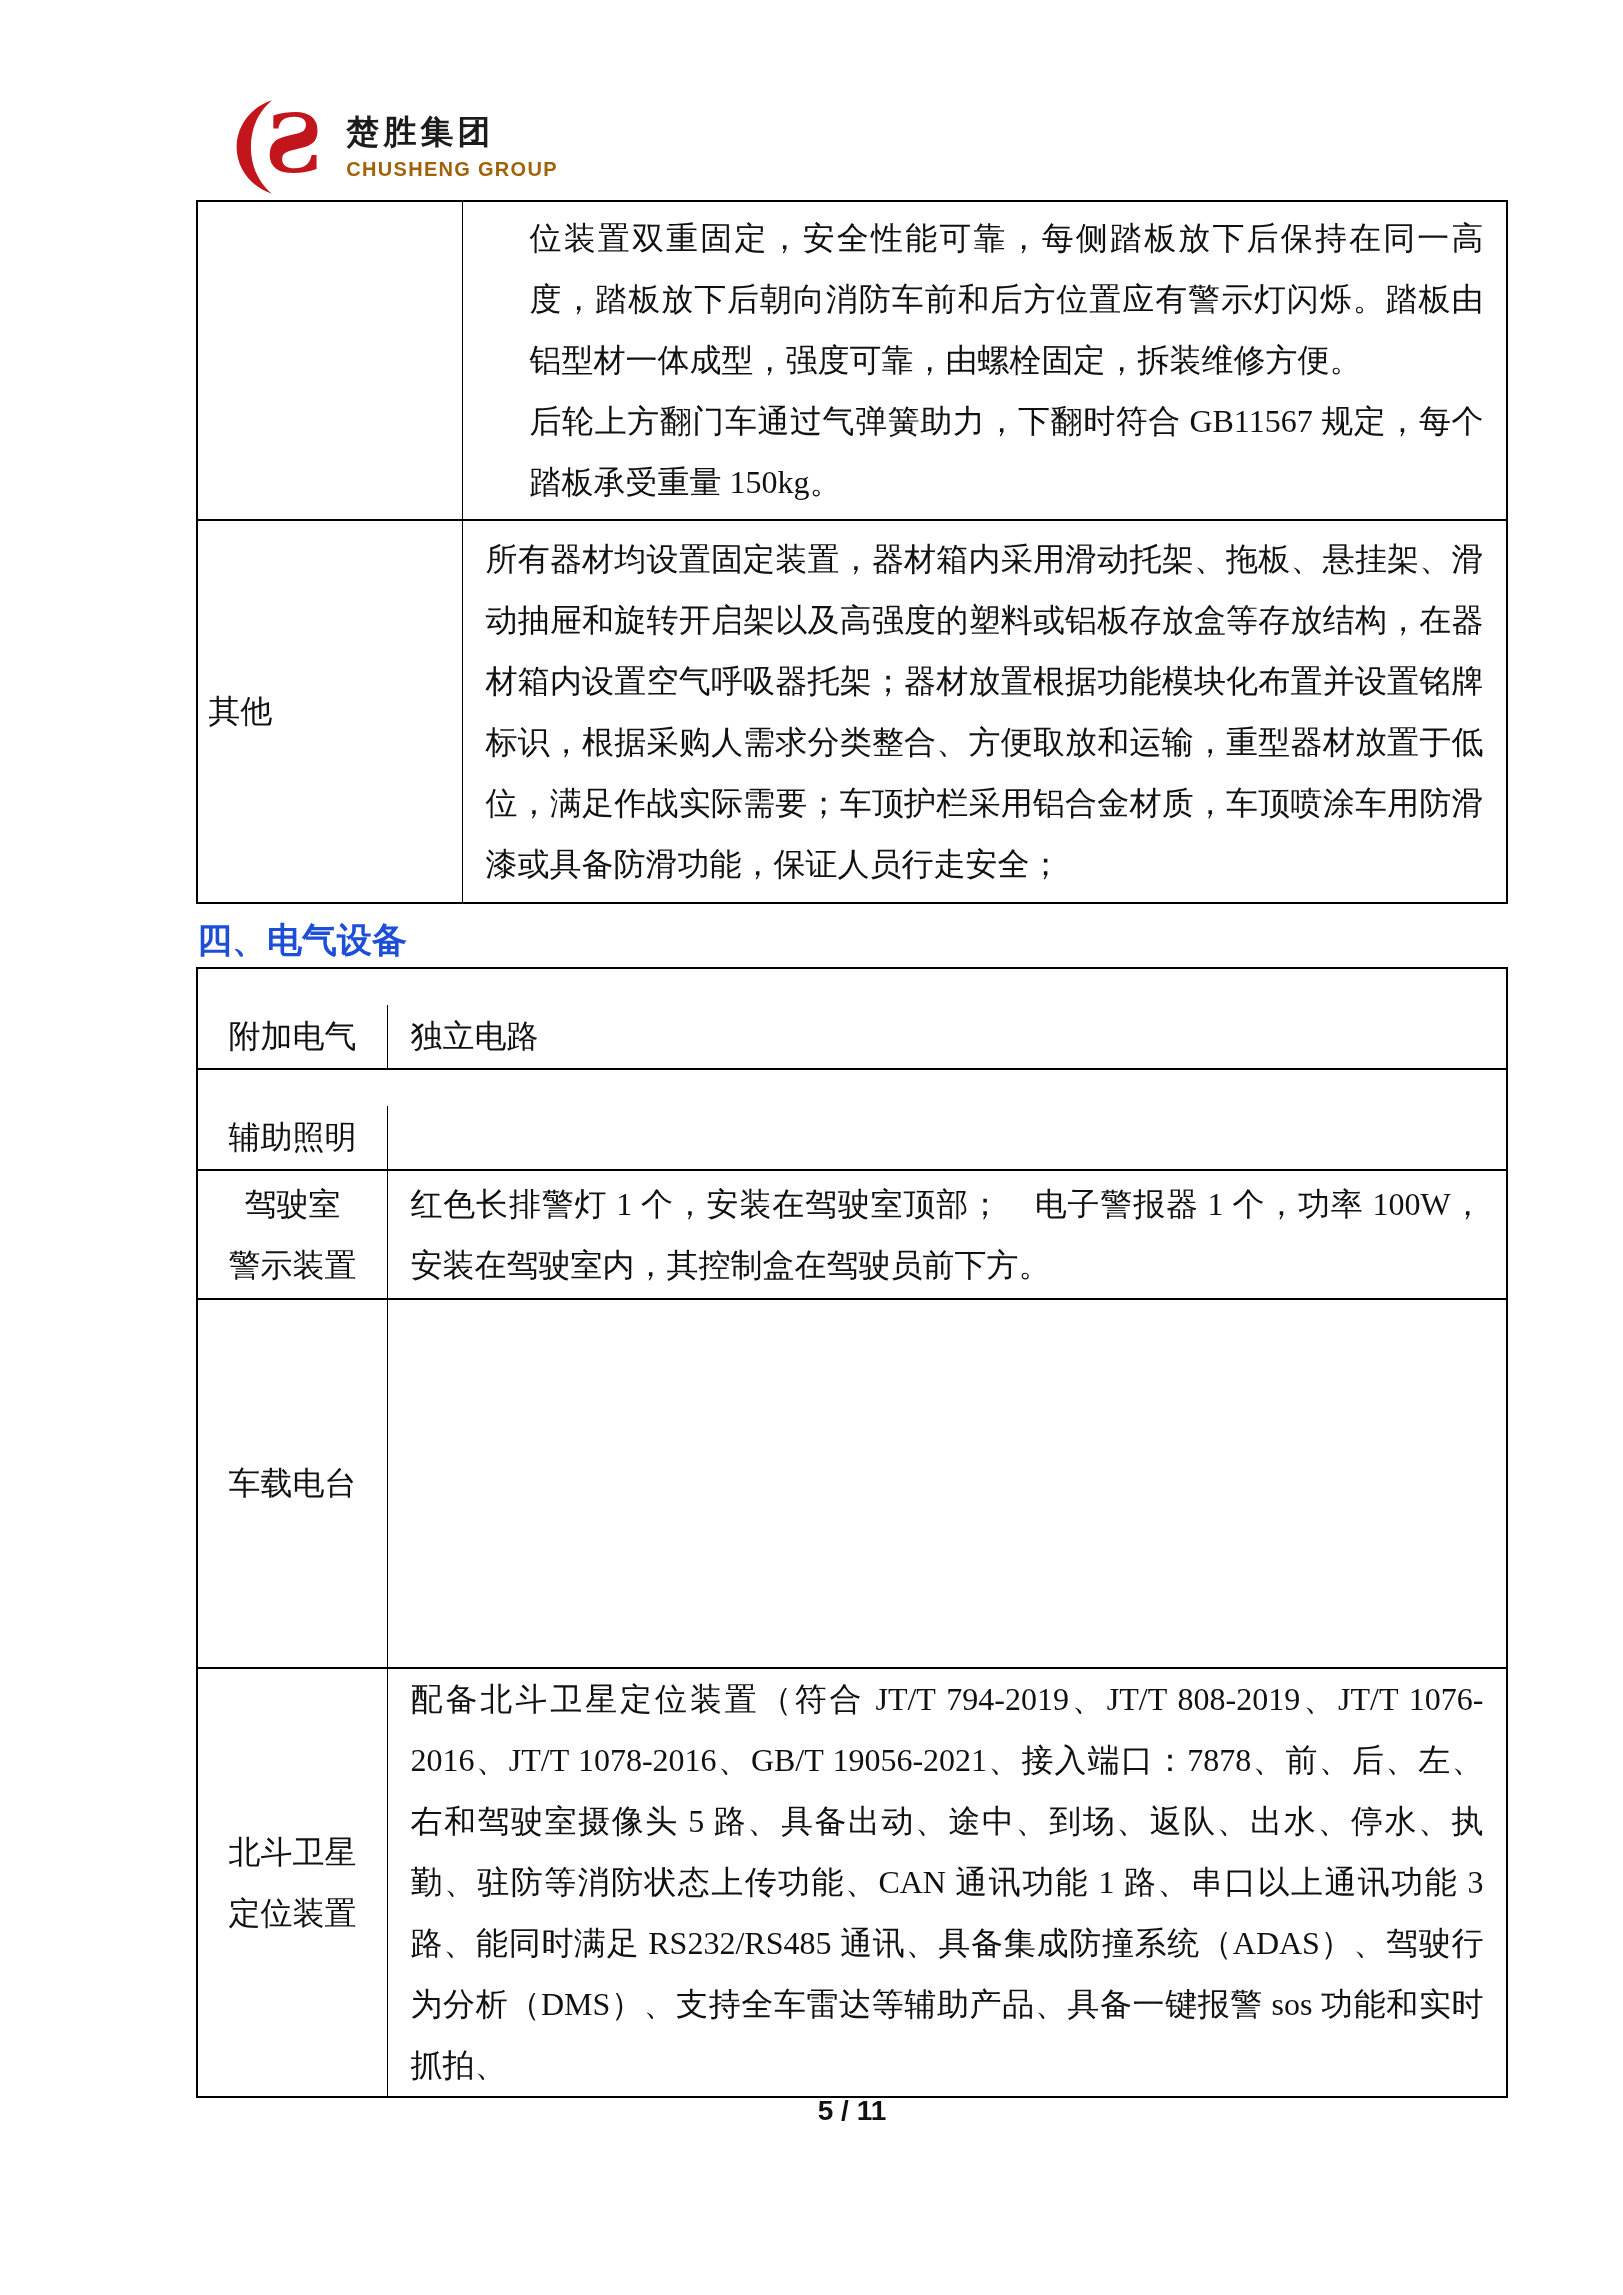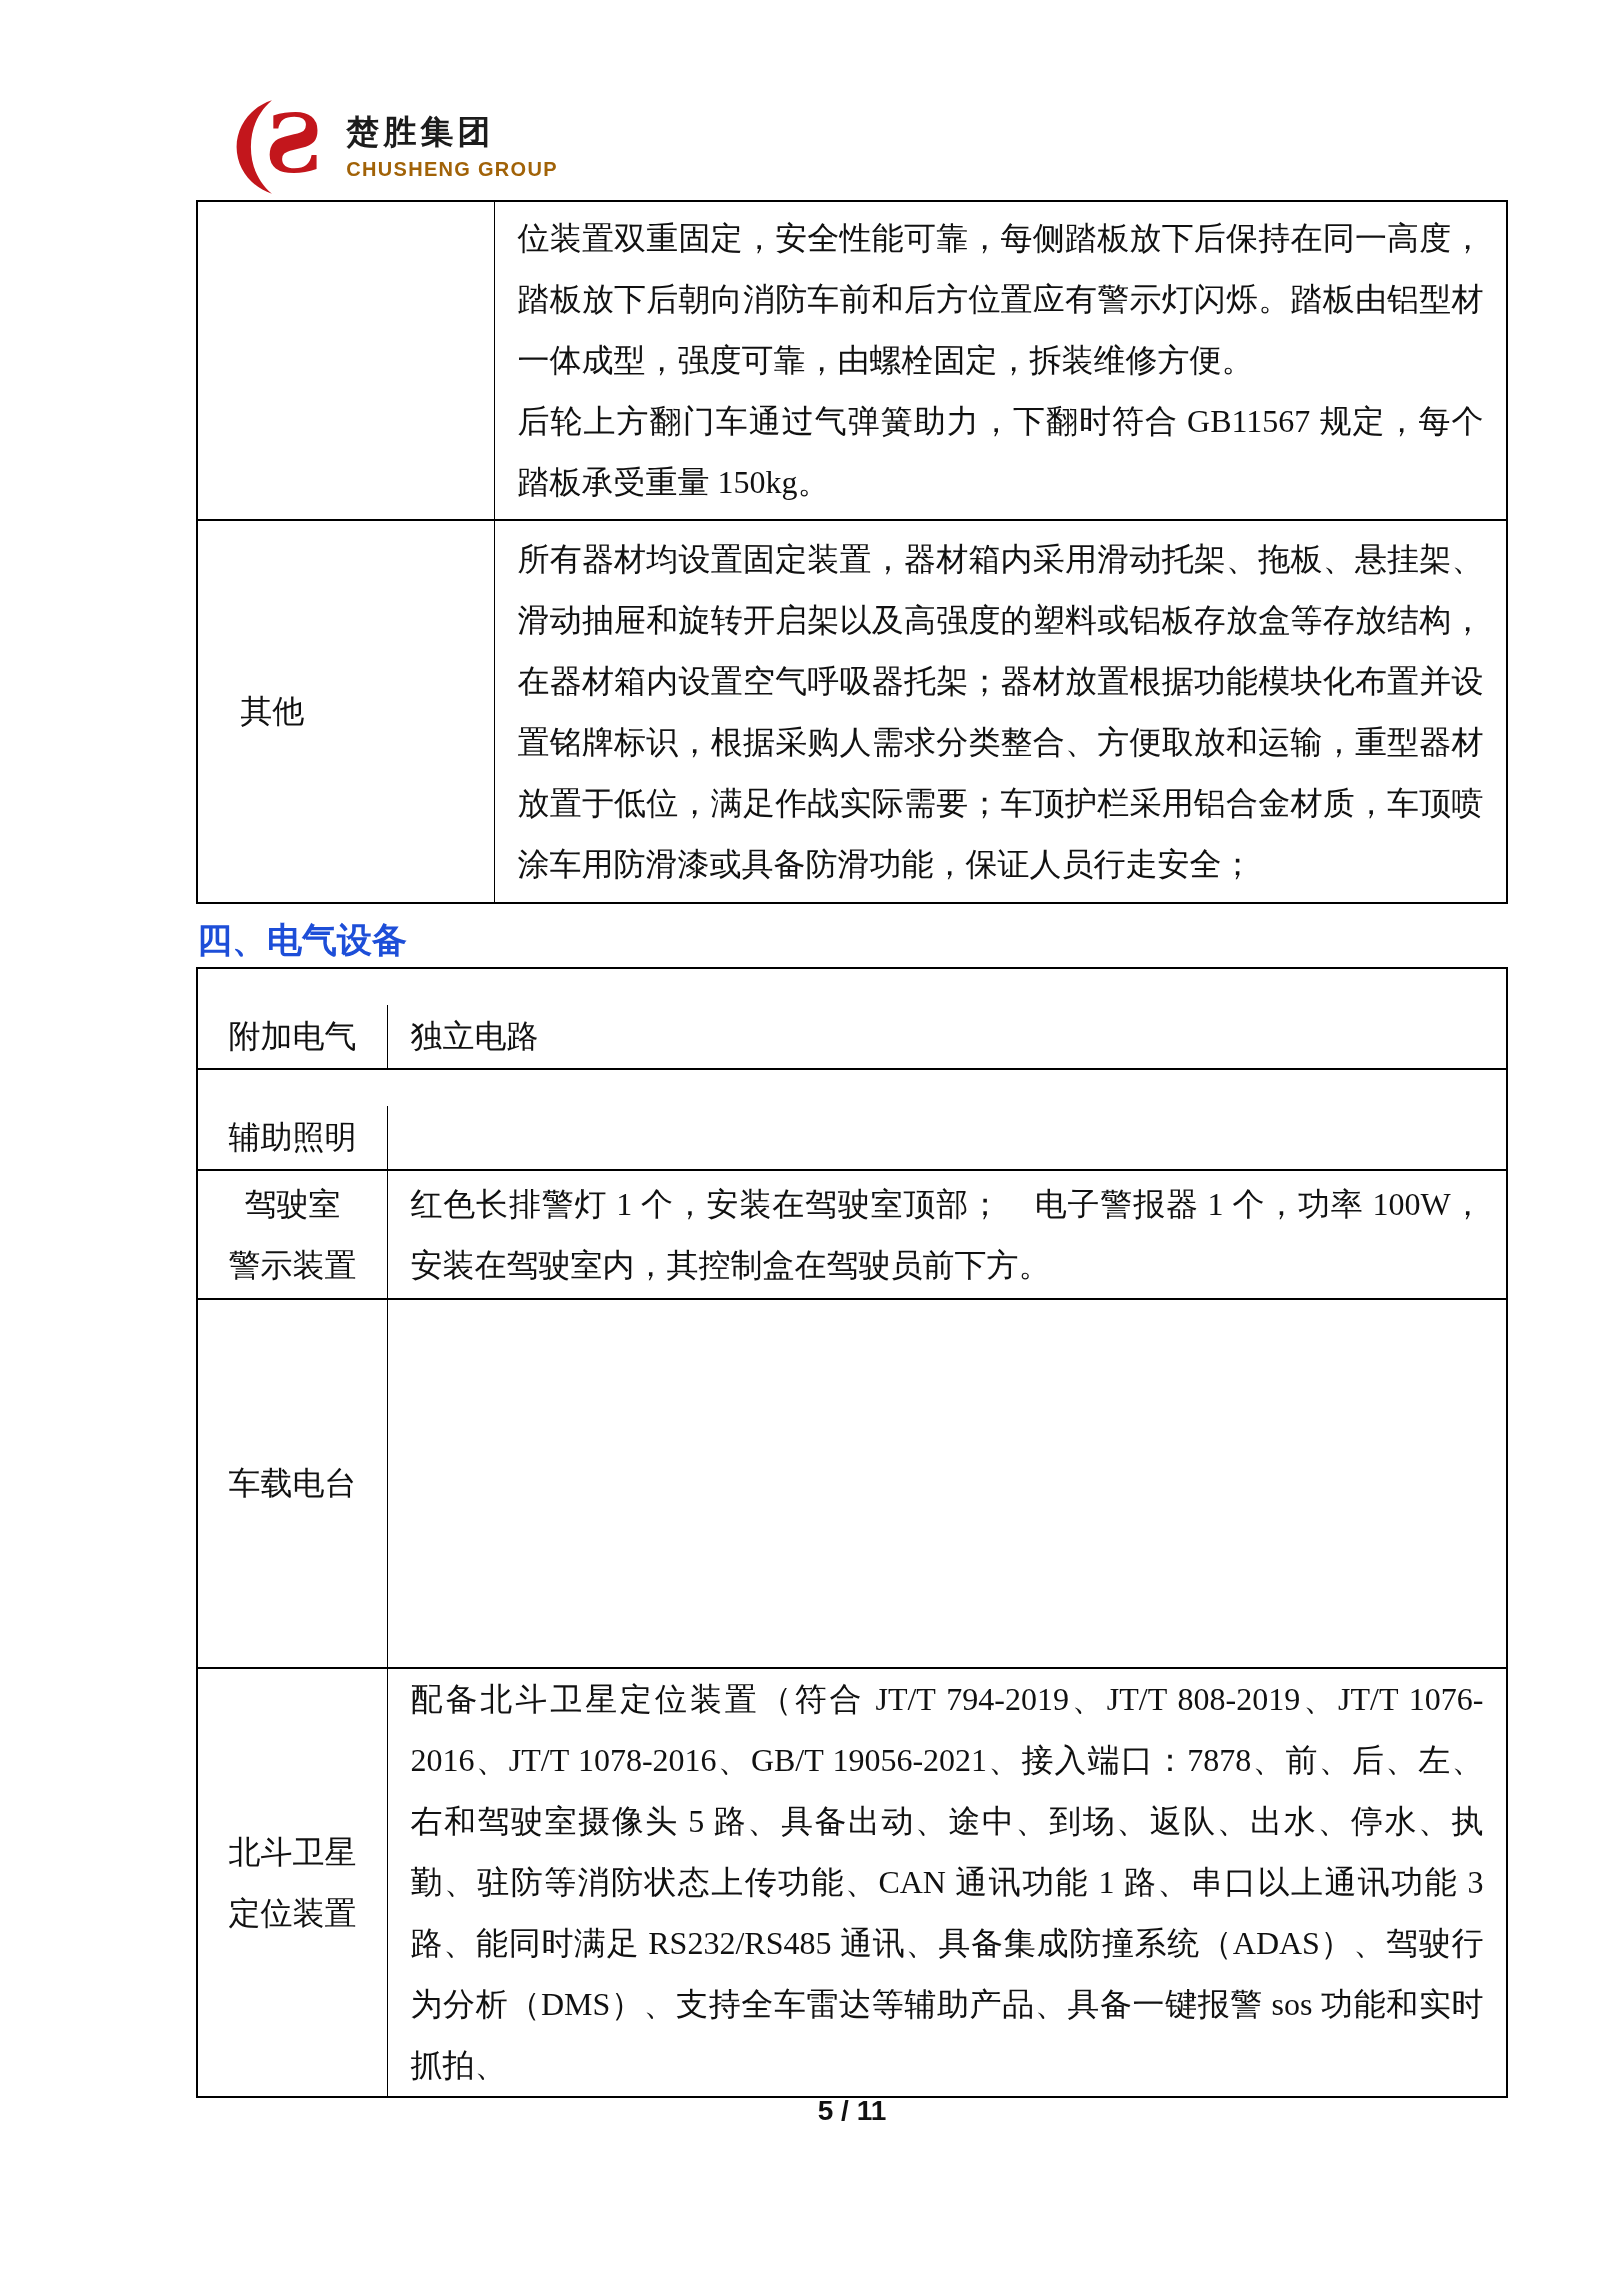--- a/index.html
+++ b/index.html
@@ -22,25 +22,25 @@
   .row{display:flex;border-bottom:2.6px solid #000;box-sizing:border-box;align-items:stretch;}
   .lab{box-sizing:border-box;border-right:1.5px solid #000;display:flex;flex-direction:column;
        justify-content:center;align-items:center;font-size:32px;line-height:61px;
        text-align:center;}
   .lab span{display:block;}
   .lab-left{align-items:flex-start;padding-left:10.2px;text-align:left;}
   .body{box-sizing:border-box;flex:1 1 auto;display:flex;flex-direction:column;
         justify-content:center;padding:0 22.5px;font-size:32px;line-height:61px;}
   .body p{margin:0;text-align:justify;text-justify:inter-ideograph;}
 
-  .tbl1 .lab{flex:0 0 265px;margin-left:32px;}
+  .tbl1 .lab{flex:0 0 265px;}
   .tbl2 .lab{flex:0 0 190px;}
 
   
-  .r-t1a{min-height:319px;}
+  .r-t1a{min-height:319px;gap:44px;}
   .r-t1b{min-height:383px;}
   .r-e1,.r-e2,.r-e3{min-height:65px;margin-top:36px;}
   .r-e4{min-height:129px;}
   .r-e5{min-height:369px;}
   .r-e6{min-height:399px;}
 
   .heading{margin:15.3px 0 0 1px;font-size:35px;line-height:48px;font-weight:bold;
            font-family:Liberation Mono, monospace;color:#1d4ed8;}
 
   .footer{position:absolute;left:196px;top:2095px;width:1312px;text-align:center;

